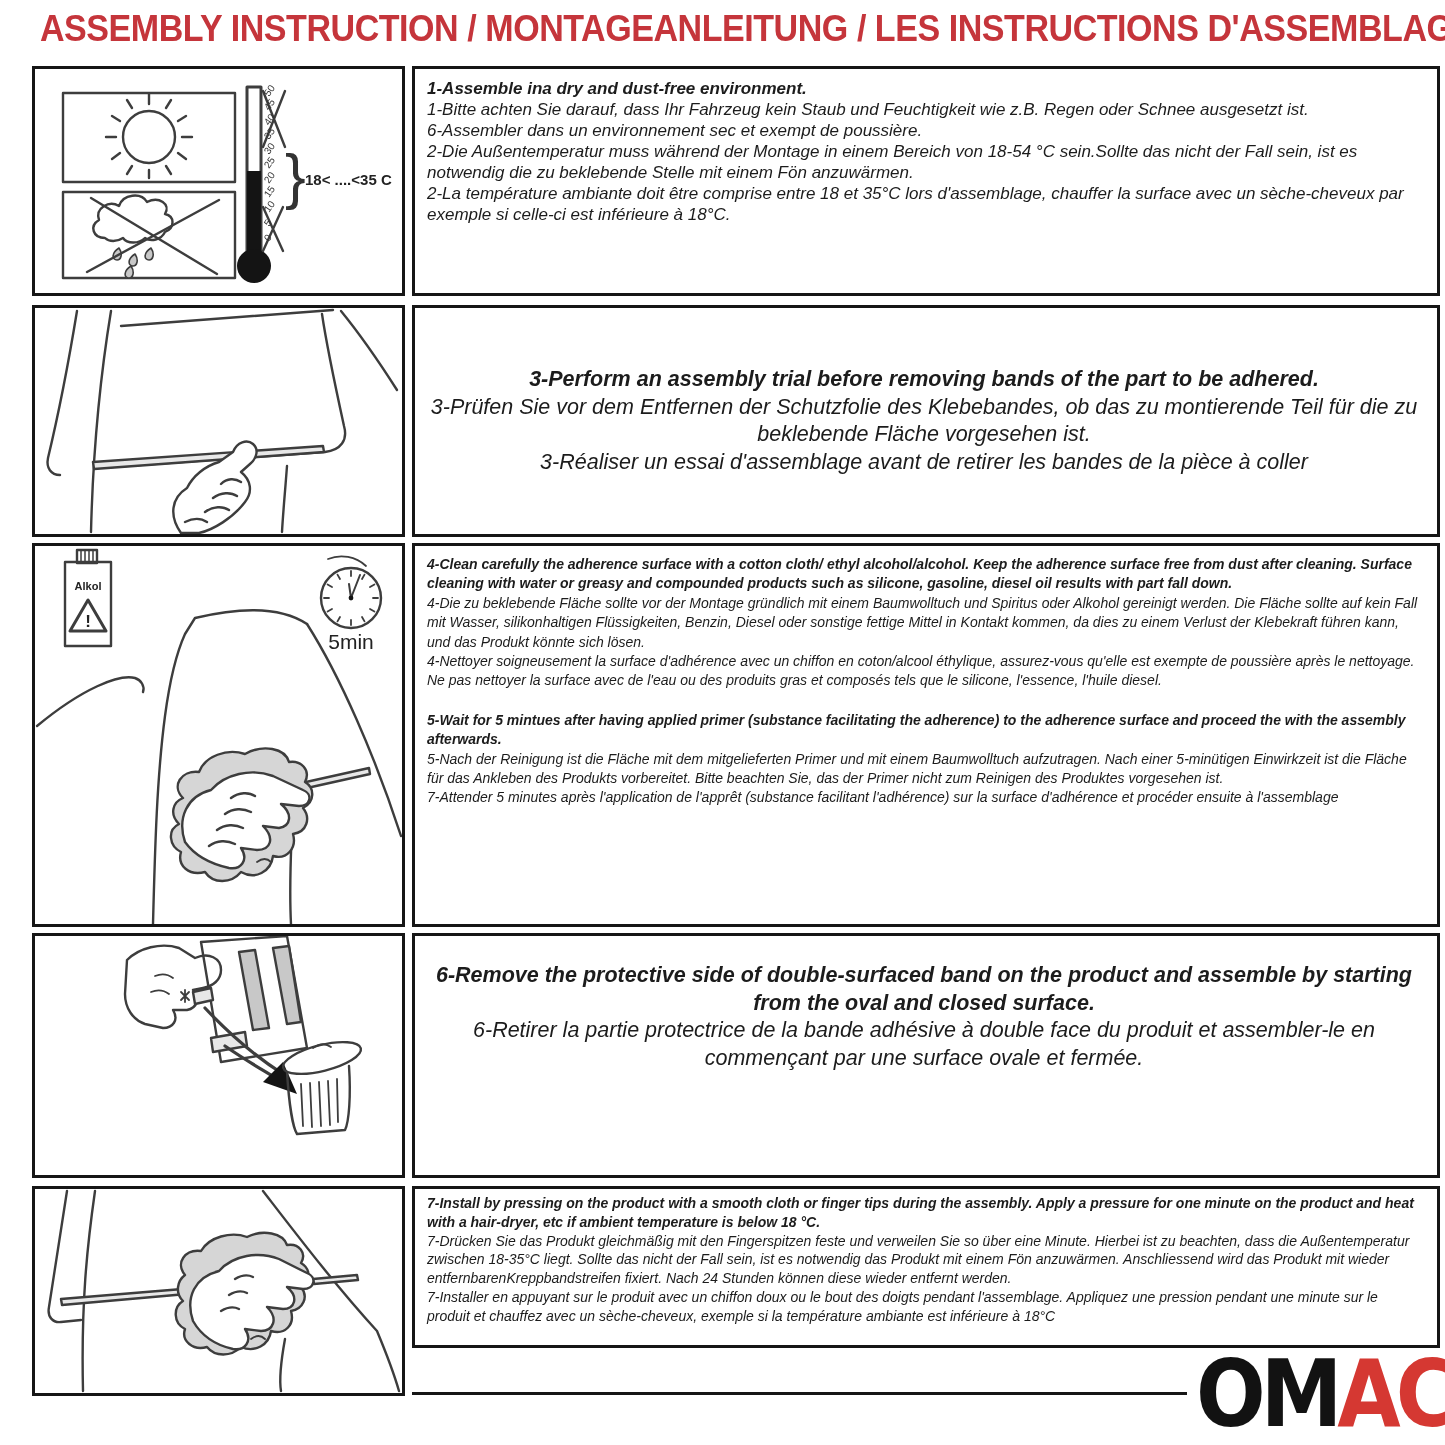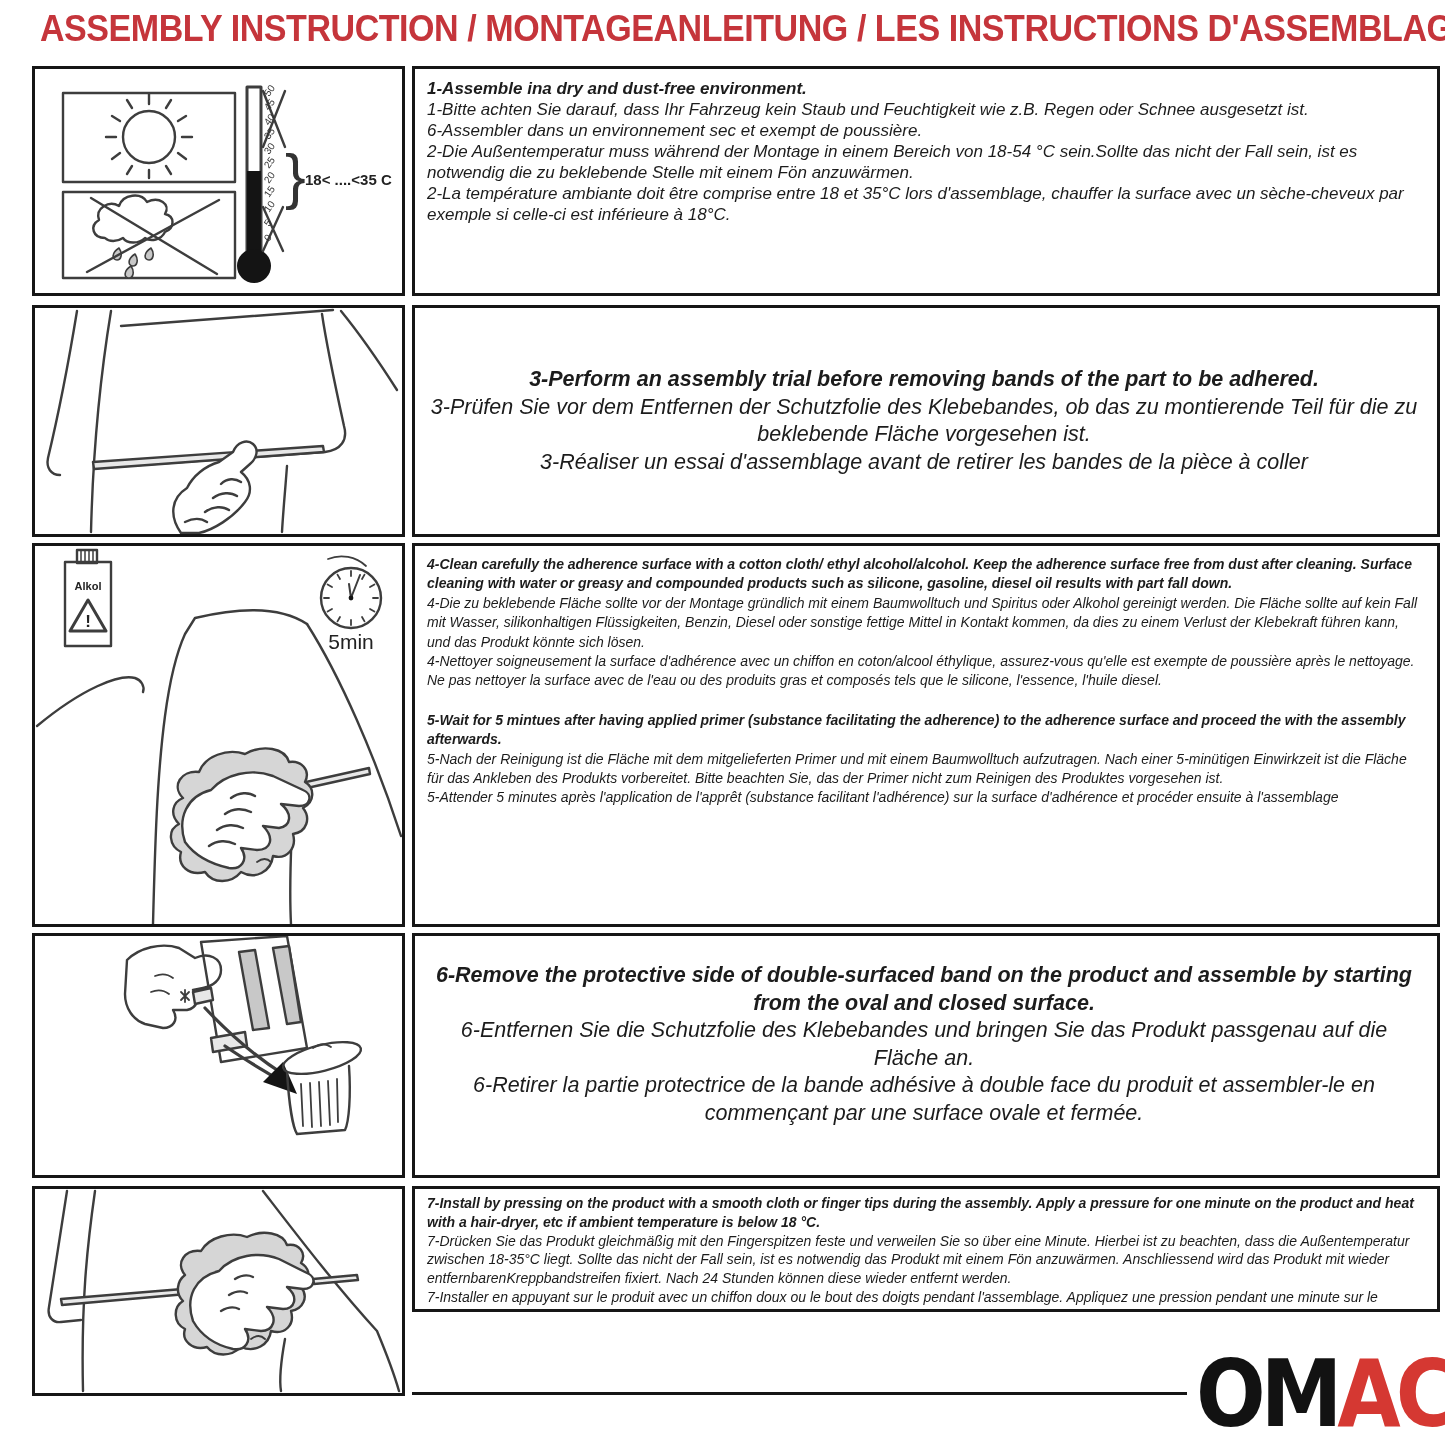--- a/index.html
+++ b/index.html
@@ -10,21 +10,21 @@
   .row{position:absolute;left:0;width:1445px;}
   .img-box,.text-box{position:absolute;box-sizing:border-box;border:3px solid #161616;background:#fff;overflow:hidden;}
   .img-box{left:32px;width:373px;}
   .text-box{left:412px;width:1028px;padding:9px 16px 0 12px;font-style:italic;}
   .r1{top:66px}.r1 .img-box,.r1 .text-box{height:230px}
   .r2{top:305px}.r2 .img-box,.r2 .text-box{height:232px}
   .r2 .text-box{padding-top:58px}
   .r3{top:543px}.r3 .img-box,.r3 .text-box{height:384px}
   .r4{top:933px}.r4 .img-box,.r4 .text-box{height:245px}
   .r4 .text-box{padding-top:26px}
-  .r5{top:1186px}.r5 .img-box{height:210px}.r5 .text-box{height:126px;padding-top:5px}
+  .r5{top:1186px}.r5 .img-box{height:210px}.r5 .text-box{height:162px;padding-top:5px}
   p.p{margin:0;}
   .b{font-weight:bold;}
   .gap{margin-top:20px !important;}
   .fs17 p.p{font-size:17px;line-height:21px;}
   .fs16 p.p{font-size:14px;line-height:19.4px;}
   .fs21 p.p{font-size:21.5px;line-height:27.5px;text-align:center;}
   .r5 .fs16 p.p{line-height:18.8px;}
   
   svg{display:block;}
   .ln{stroke:#3d3d3d;stroke-width:2.4;fill:none;stroke-linecap:round;stroke-linejoin:round;}
@@ -161,21 +161,21 @@
           </g>
         </g>
       </svg>
     </div>
     <div class="text-box fs16">
       <p class="p b">4-Clean carefully the adherence surface with a cotton cloth/ ethyl alcohol/alcohol. Keep the adherence surface free from dust after cleaning. Surface cleaning with water or greasy and compounded products such as silicone, gasoline, diesel oil results with part fall down.</p>
       <p class="p">4-Die zu beklebende Fläche sollte vor der Montage gründlich mit einem Baumwolltuch und Spiritus oder Alkohol gereinigt werden. Die Fläche sollte auf kein Fall mit Wasser, silikonhaltigen Flüssigkeiten, Benzin, Diesel oder sonstige fettige Mittel in Kontakt kommen, da dies zu einem Verlust der Klebekraft führen kann, und das Produkt könnte sich lösen.</p>
       <p class="p">4-Nettoyer soigneusement la surface d'adhérence avec un chiffon en coton/alcool éthylique, assurez-vous qu'elle est exempte de poussière après le nettoyage. Ne pas nettoyer la surface avec de l'eau ou des produits gras et composés tels que le silicone, l'essence, l'huile diesel.</p>
       <p class="p b gap">5-Wait for 5 mintues after having applied primer (substance facilitating the adherence) to the adherence surface and proceed the with the assembly afterwards.</p>
       <p class="p">5-Nach der Reinigung ist die Fläche mit dem mitgelieferten Primer und mit einem Baumwolltuch aufzutragen. Nach einer 5-minütigen Einwirkzeit ist die Fläche für das Ankleben des Produkts vorbereitet. Bitte beachten Sie, das der Primer nicht zum Reinigen des Produktes vorgesehen ist.</p>
-      <p class="p">5-Attender 5 minutes après l'application de l'apprêt (substance facilitant l'adhérence) sur la surface d'adhérence et procéder ensuite à l'assemblage</p>
+      <p class="p">7-Attender 5 minutes après l'application de l'apprêt (substance facilitant l'adhérence) sur la surface d'adhérence et procéder ensuite à l'assemblage</p>
     </div>
   </div>
 
   <div class="row r4">
     <div class="img-box">
       <svg width="367" height="239" viewBox="0 0 367 239">
         <g class="ln">
           <g>
             <path class="fillw" d="M92,24 C104,12 126,6 144,12 L160,22 C174,16 186,22 186,34 C186,44 178,50 168,52 L158,54 C166,62 162,72 152,74 L138,74 C144,84 138,92 128,92 L110,88 C98,84 90,72 90,58 Z"></path>
             <path stroke-width="1.8" d="M120,40 q10,-4 18,2 M116,56 q10,-4 18,2 M146,56 L154,64 M154,56 L146,64 M150,54 L150,66"></path>
@@ -191,21 +191,20 @@
             <ellipse cx="287" cy="122" rx="40" ry="13" transform="rotate(-14 287 122)"></ellipse>
             <path stroke-width="1.8" d="M278,112 q10,-7 18,-1"></path>
             <path d="M252,136 C254,168 258,192 262,198 L310,194 C314,186 316,160 314,130"></path>
             <path stroke-width="1.8" d="M266,148 L268,190 M275,147 L277,191 M284,146 L286,190 M293,145 L295,189 M302,143 L303,186"></path>
           </g>
         </g>
       </svg>
     </div>
     <div class="text-box fs21">
       <p class="p b">6-Remove the protective side of double-surfaced band on the product and assemble by starting from the oval and closed surface.</p>
-      <p class="p">6-Entfernen Sie die Schutzfolie des Klebebandes und bringen Sie das Produkt passgenau auf die Fläche an.</p>
       <p class="p">6-Retirer la partie protectrice de la bande adhésive à double face du produit et assembler-le en commençant par une surface ovale et fermée.</p>
     </div>
   </div>
 
   <div class="row r5">
     <div class="img-box">
       <svg width="367" height="204" viewBox="0 0 367 204">
         <g class="ln">
           <path d="M32,2 L14,118 M14,118 C12,128 18,134 26,133 L46,131"></path>
           <path d="M60,2 C52,58 46,115 48,202"></path>

